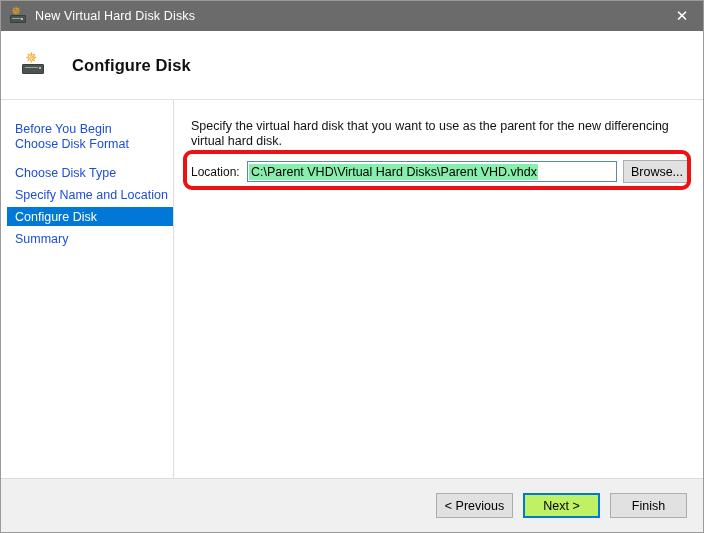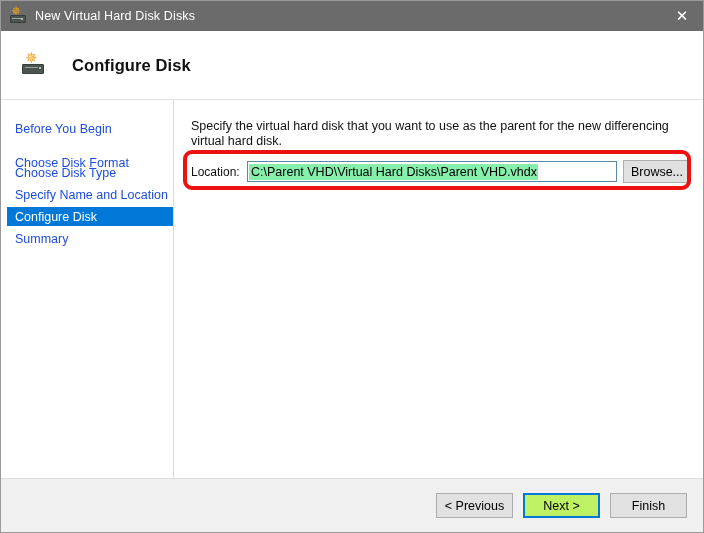--- a/index.html
+++ b/index.html
@@ -338,21 +338,21 @@
       <div class="disk-top-line"></div>
     </div>
     <div class="header-title">Configure Disk</div>
   </div>
   <div class="header-sep"></div>
 
   <div class="body-area">
 
     <div class="sidebar">
       <div class="nav-item" style="top:19px;">Before You Begin</div>
-      <div class="nav-item" style="top:53px;">Choose Disk Format</div>
+      <div class="nav-item" style="top:34px;">Choose Disk Format</div>
       <div class="nav-item" style="top:63px;">Choose Disk Type</div>
       <div class="nav-item" style="top:85px;">Specify Name and Location</div>
       <div class="nav-item selected" style="top:107px;">Configure Disk</div>
       <div class="nav-item" style="top:129px;">Summary</div>
     </div>
     <div class="sidebar-divider"></div>
 
     <div class="pane">
       <div class="pane-desc">Specify the virtual hard disk that you want to use as the parent for the new differencing virtual hard disk.</div>
 

